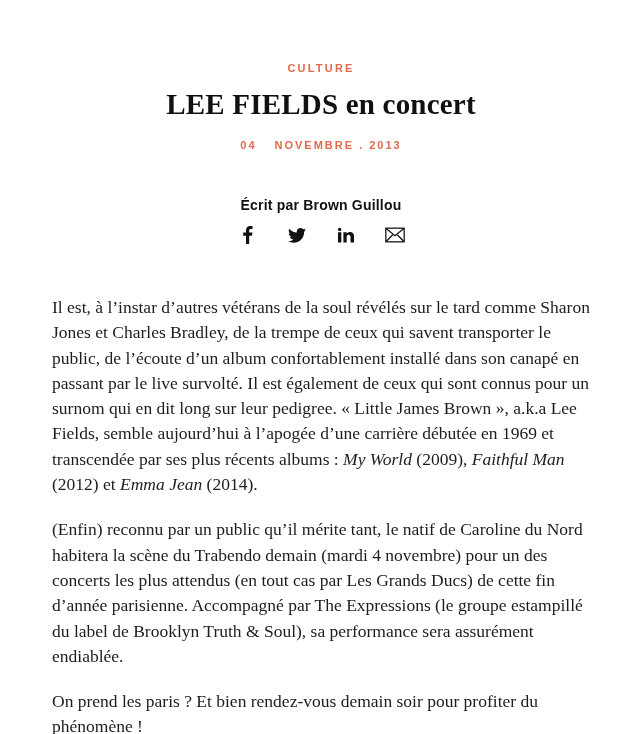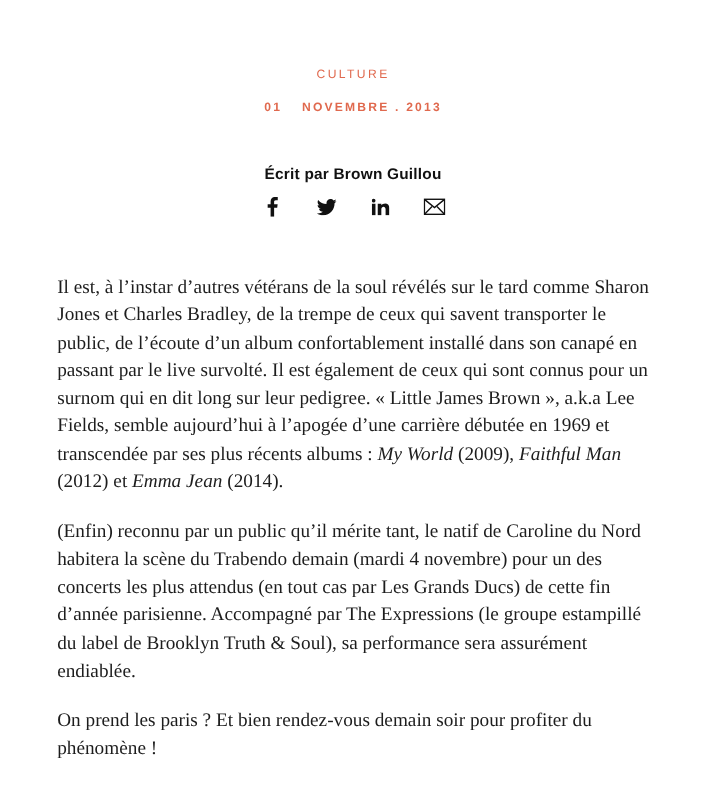--- a/index.html
+++ b/index.html
@@ -8,21 +8,21 @@
   body {
     width: 642px; height: 734px; overflow: hidden;
     font-family: "Liberation Sans", sans-serif;
   }
   .container { width: 538px; margin: 0 auto; }
 
   .article-header { text-align: center; }
 
   .category {
     margin-top: 62px;
-    font-size: 11px; font-weight: 400;
+    font-size: 11px; font-weight: 700;
     letter-spacing: 2.2px;
     color: var(--accent);
   }
   .title {
     margin: 14px 0 0 0;
     font-family: "Liberation Serif", "DejaVu Serif", serif;
     font-size: 29px; font-weight: 700;
     color: #111111;
     letter-spacing: 0.2px;
   }
@@ -64,23 +64,24 @@
   .article-body p:last-child { margin-bottom: 0; }
 </style>
 </head>
 <body style="background: rgb(255, 255, 255);">
 
 <div class="container">
 
   <header class="article-header">
     <div class="category">CULTURE</div>
 
+    <h1 class="title">LEE FIELDS en concert</h1>
 
     <div class="date-line">
-      <span class="date-day">01</span><span>NOVEMBRE . 2013</span>
+      <span class="date-day">04</span><span>NOVEMBRE . 2013</span>
     </div>
 
     <div class="byline">Écrit par Brown Guillou</div>
 
     <div class="share-row">
       <button class="share-btn" aria-label="Facebook">
         <span>
           <svg width="10" height="18" viewBox="0 0 10 18" aria-hidden="true">
             <path fill="#111" d="M6.2 18V9.8h2.8l.4-3.2H6.2V4.6c0-.9.3-1.6 1.6-1.6h1.7V.1C9.2.1 8.2 0 7.1 0 4.7 0 3 1.5 3 4.2v2.4H.2v3.2H3V18h3.2z"></path>
           </svg>

